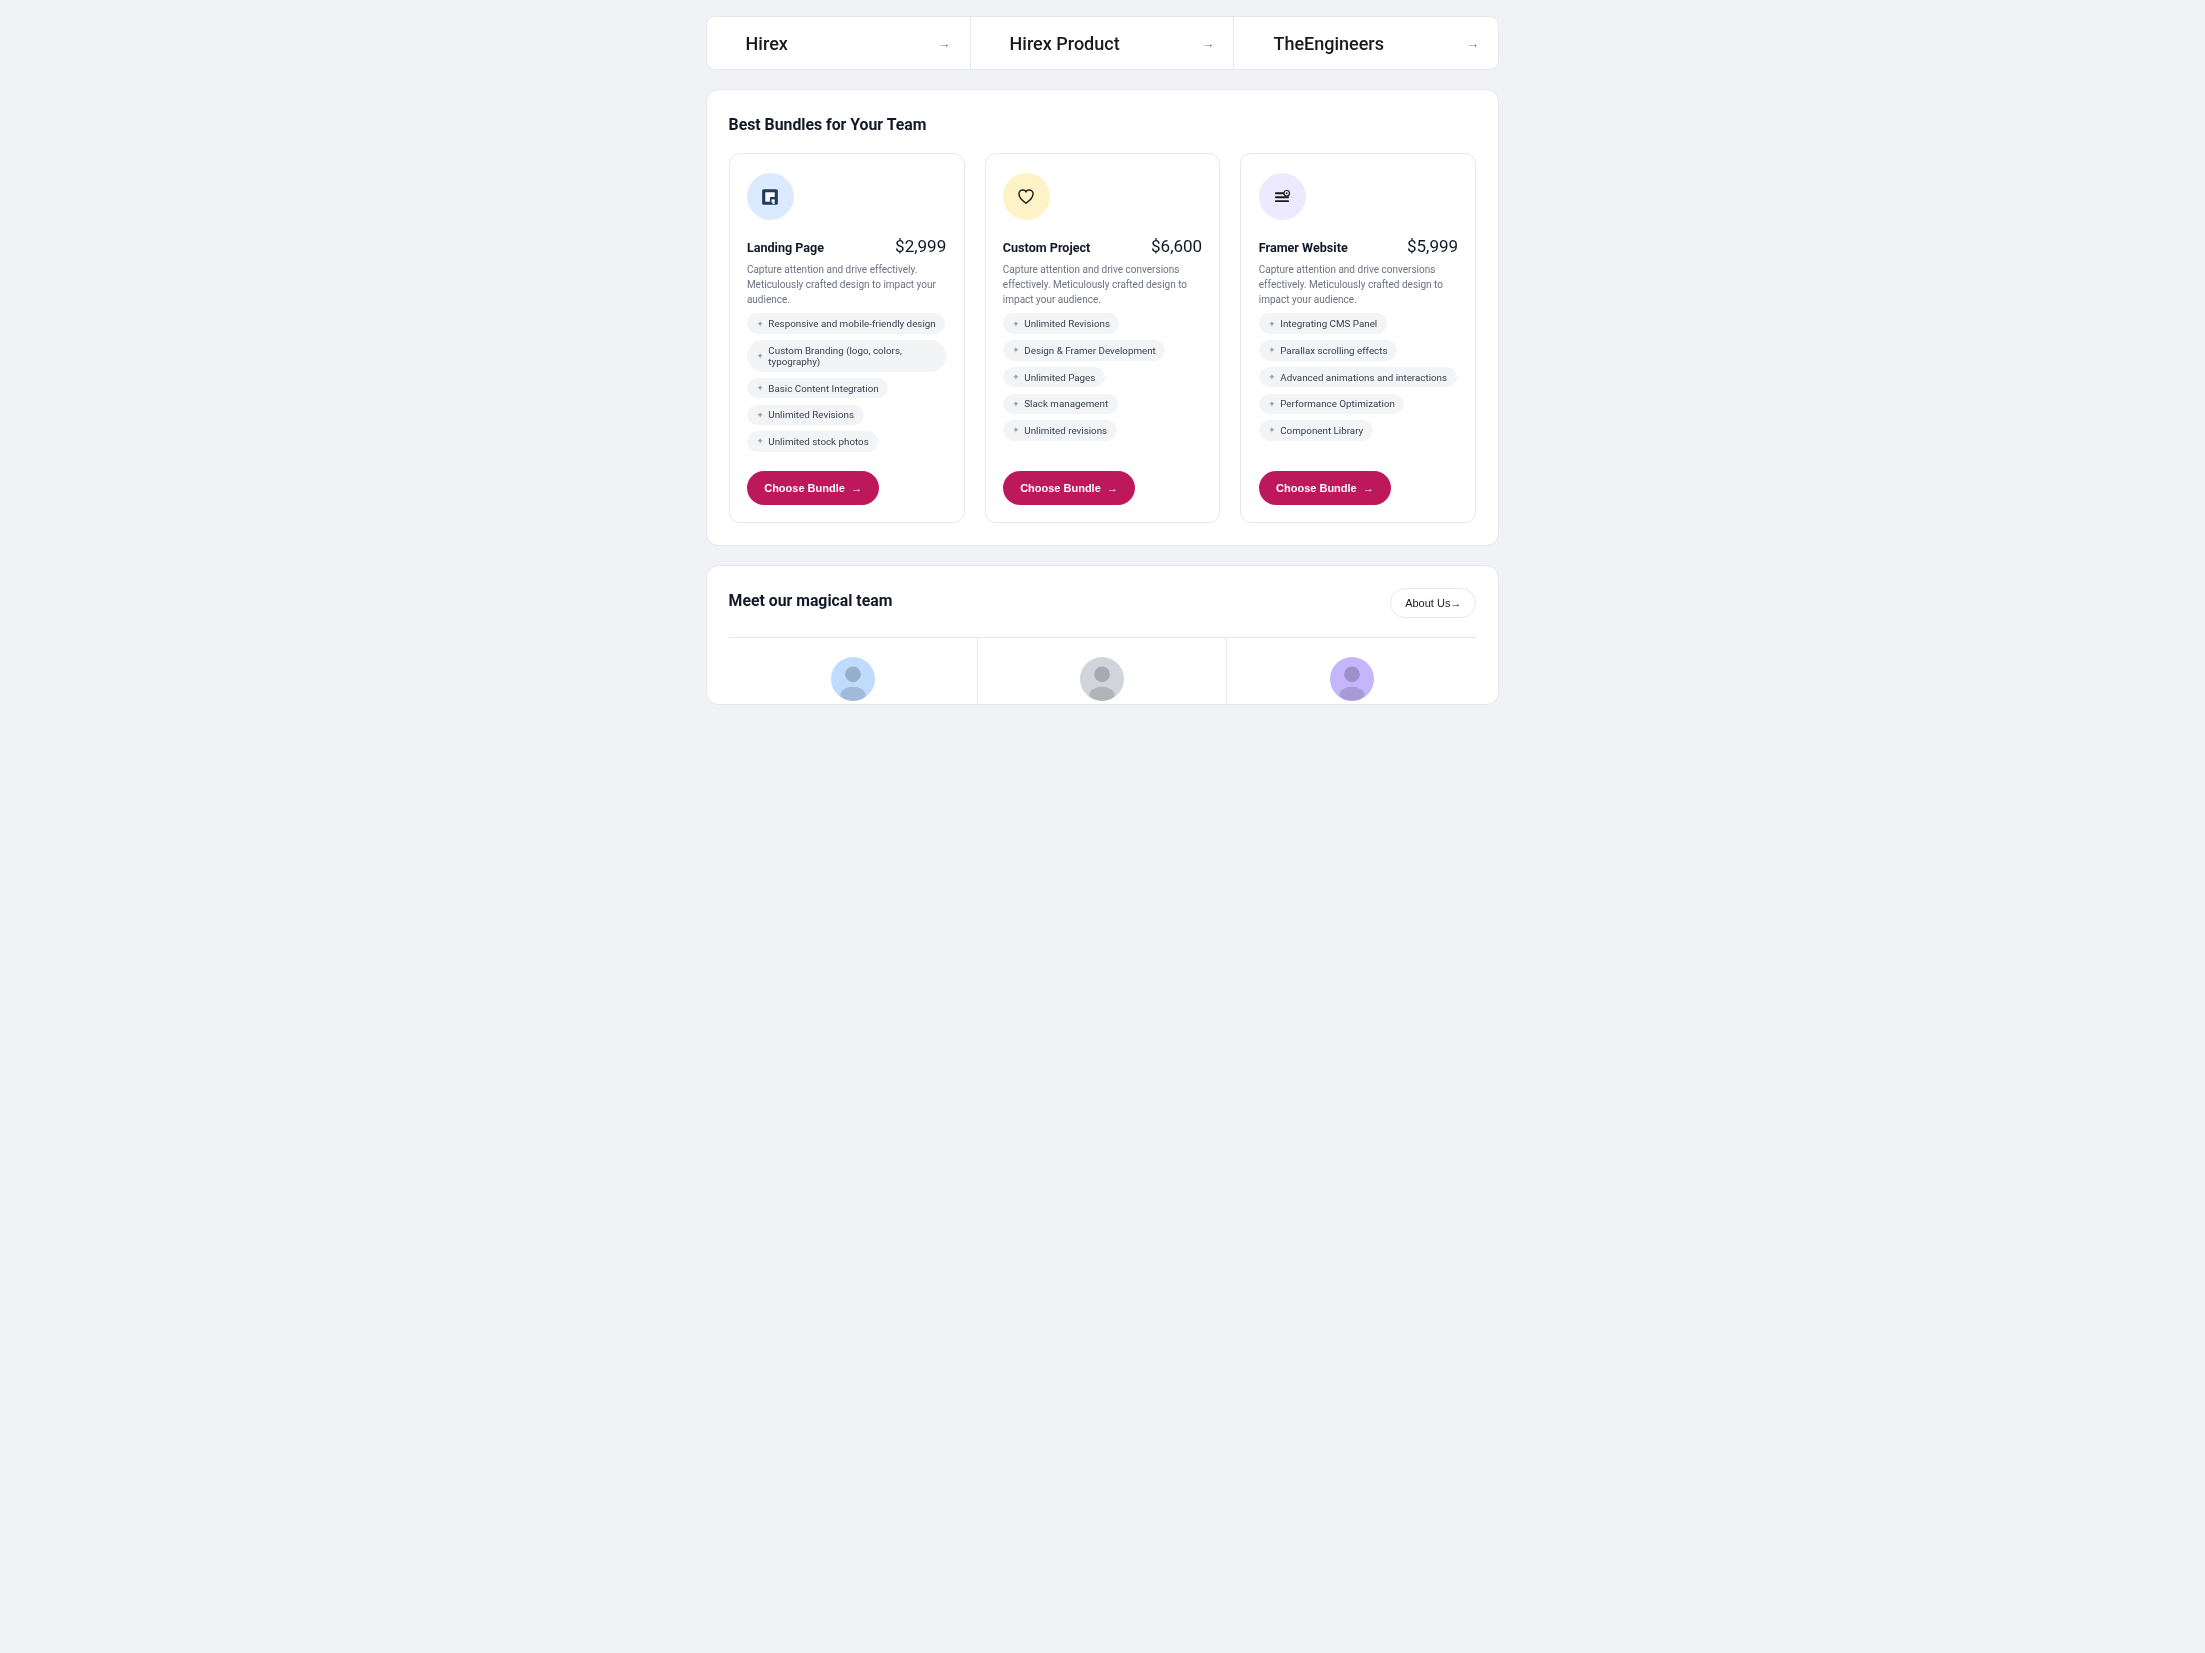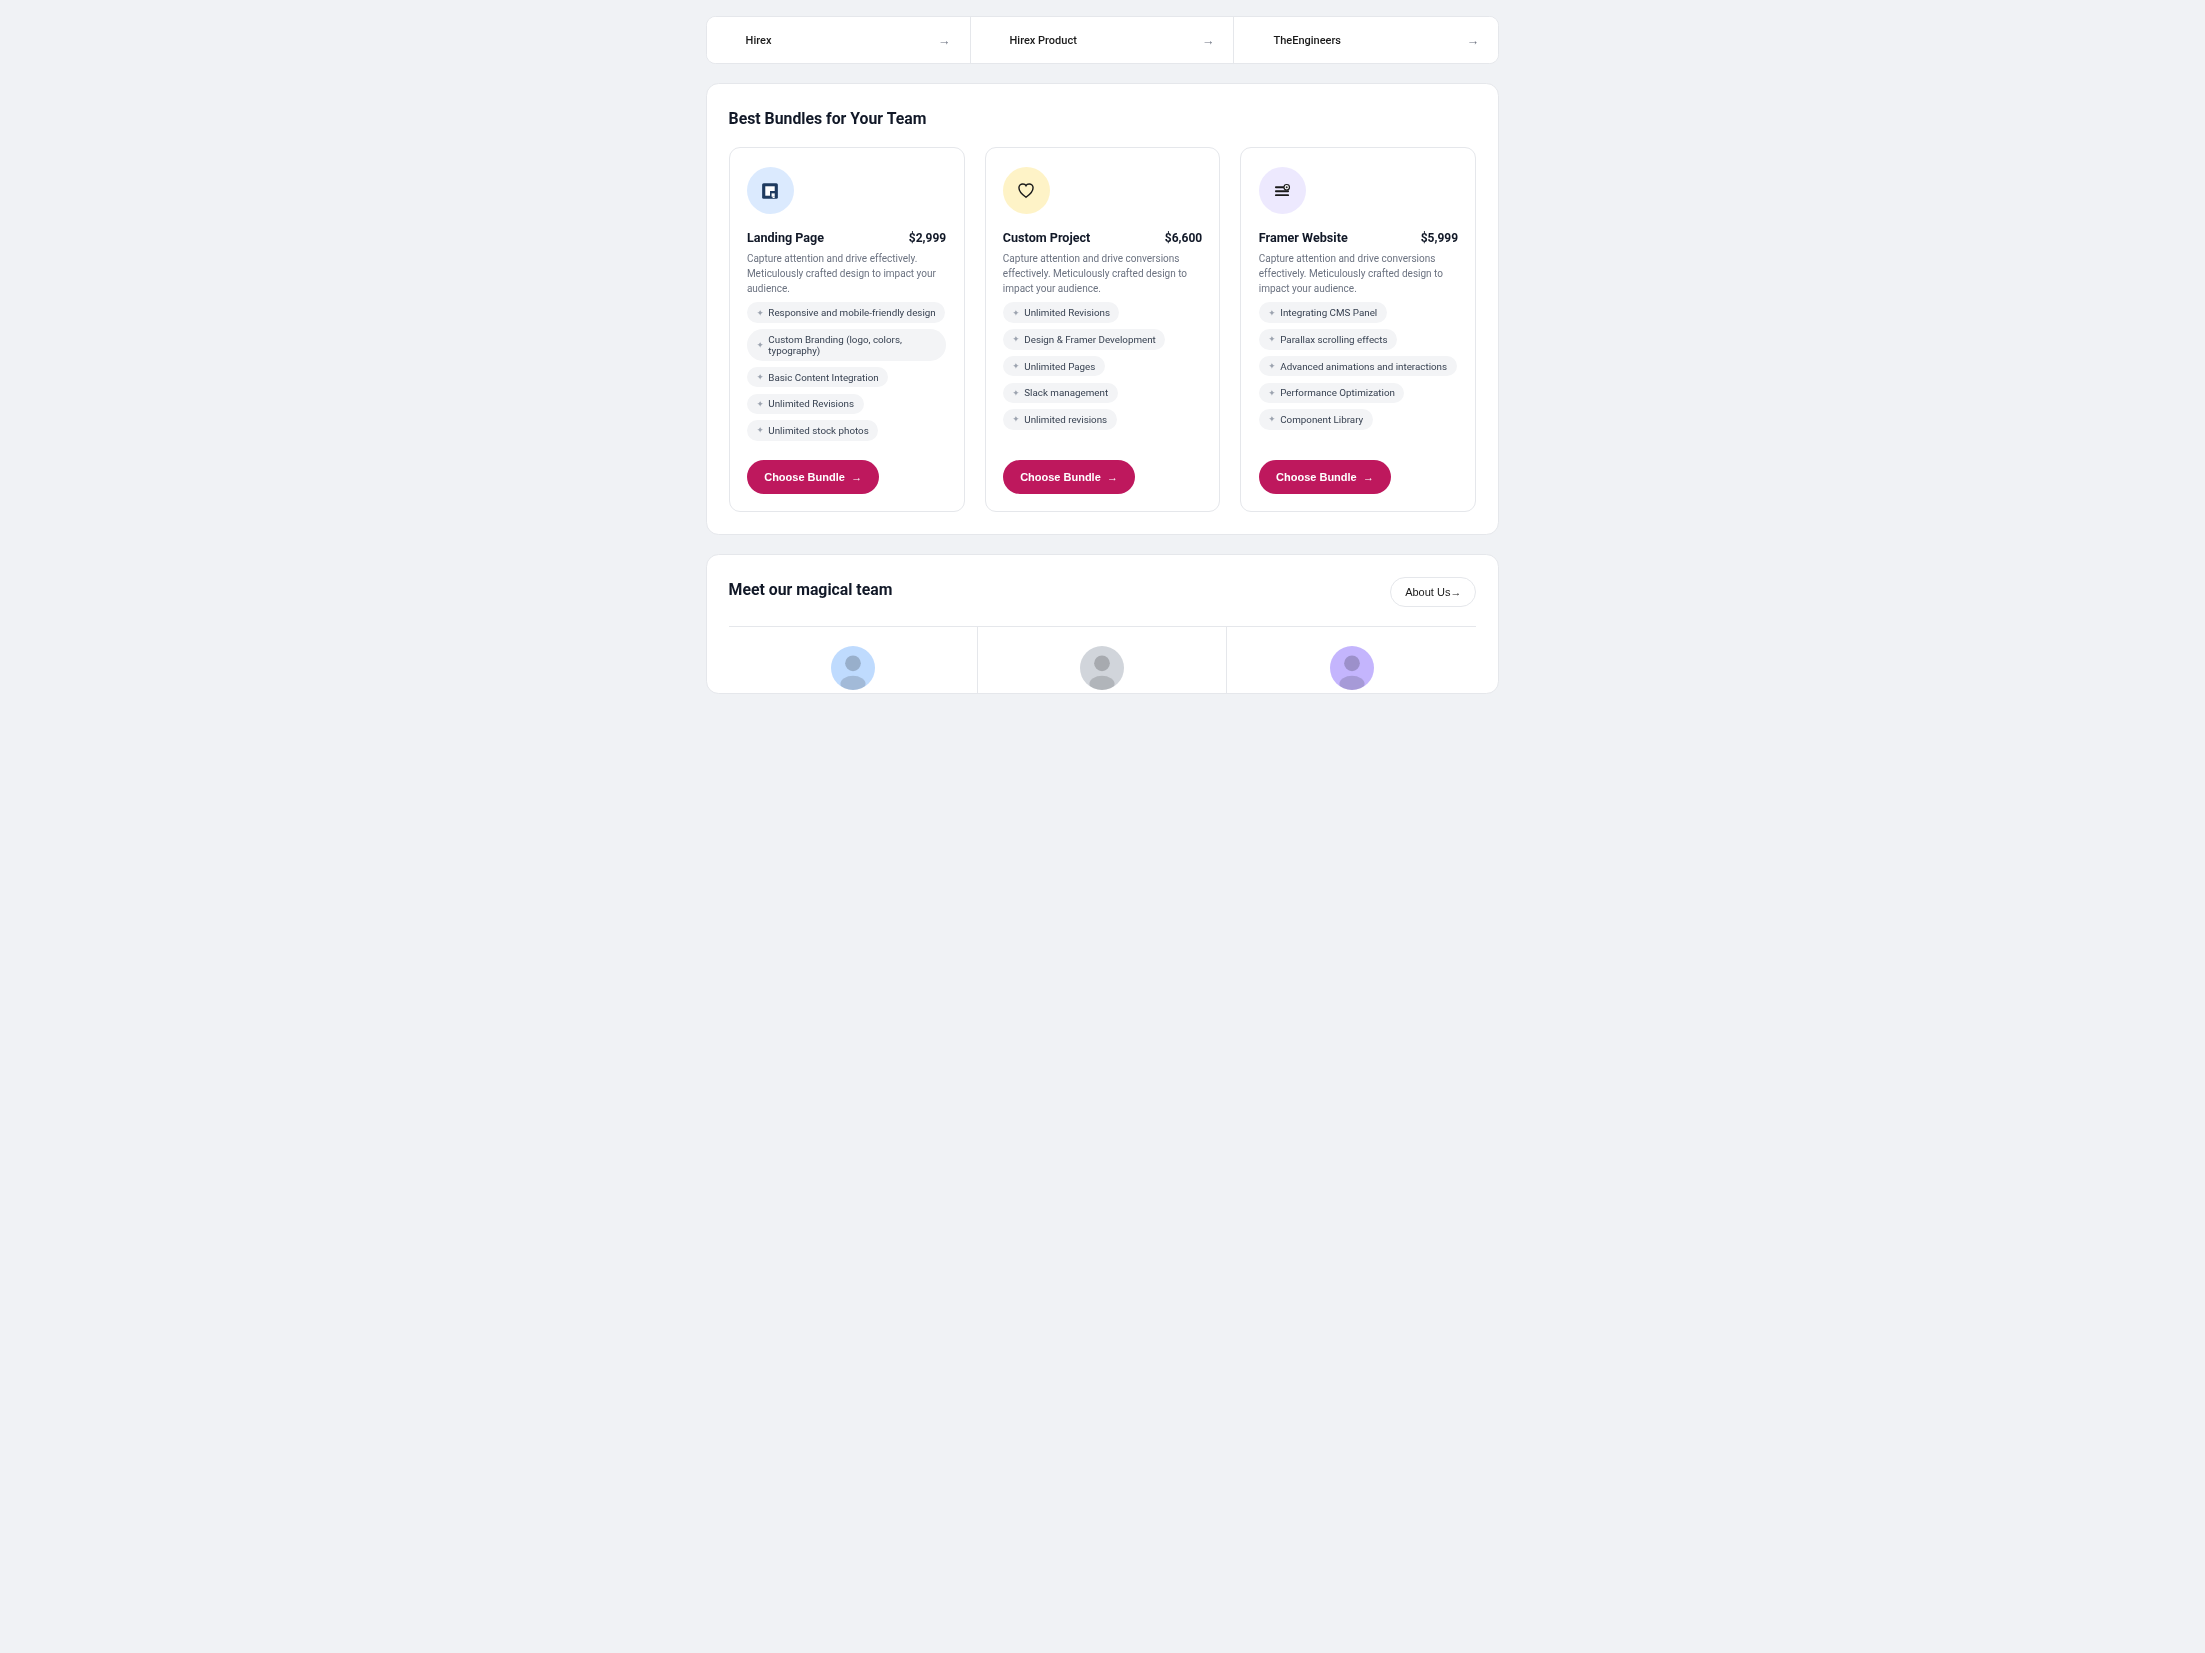--- a/index.html
+++ b/index.html
@@ -31,21 +31,21 @@
       align-items: center;
       justify-content: space-between;
       padding: 15.8px 19px;
       border-right: 0.8px solid #e5e7eb;
       cursor: pointer;
       background: #fff;
       transition: background 0.15s;
     }
     .top-link-item:last-child { border-right: none; gap: 48px; }
     .top-link-label {
-      font-size: 11px;
+      font-size: 18px;
       font-weight: 500;
       color: #1a1a1a;
       padding-left: 20px;
     }
     .arrow-icon {
       font-size: 12.6px;
       color: #6b7280;
     }
 
     
@@ -94,22 +94,22 @@
       align-items: baseline;
       justify-content: space-between;
       margin-bottom: 6.3px;
     }
     .bundle-name {
       font-size: 12.6px;
       font-weight: 700;
       color: #111827;
     }
     .bundle-price {
-      font-size: 12px;
-      font-weight: 700;
+      font-size: 17px;
+      font-weight: 400;
       color: #111827;
     }
     .bundle-desc {
       font-size: 10px;
       color: #6b7280;
       line-height: 1.5;
       margin-bottom: 6px;
     }
     .bundle-features {
       display: flex;

